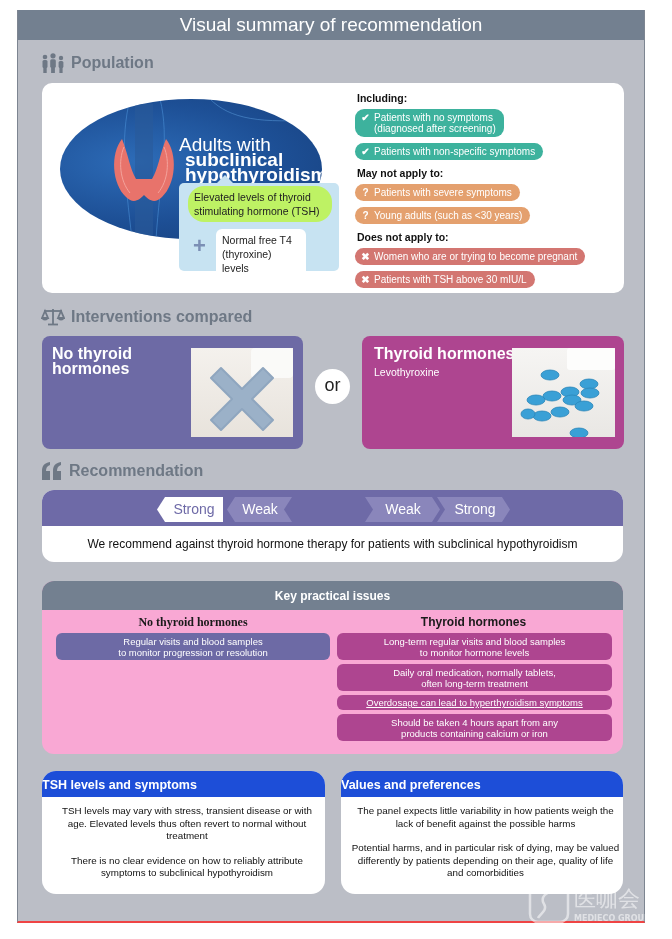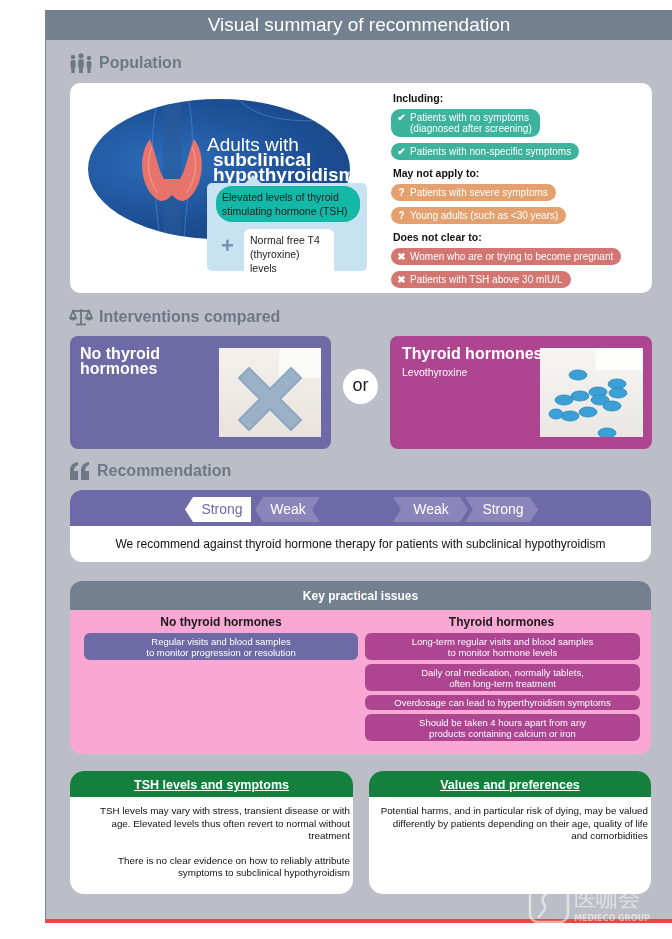--- a/index.html
+++ b/index.html
@@ -1,36 +1,36 @@
 <!DOCTYPE html>
 <html><head>
 <meta charset="utf-8">
 <style>
   * { box-sizing: border-box; margin: 0; padding: 0; }
   html, body { width: 672px; height: 939px; background: #ffffff; overflow: hidden; }
   body { font-family: "Liberation Sans", sans-serif; position: relative; color: #1a1a1a; }
 
-  .frame { position: absolute; left: 17px; top: 10px; width: 628px; height: 913px; background: #bbbec6; border-left: 1px solid #7d8591; border-right: 1px solid #7d8591; border-bottom: 4px solid #ef4444; margin-left: 28px; }
+  .frame { position: absolute; left: 17px; top: 10px; width: 628px; height: 913px; background: #bbbec6; border-left: 1px solid #7d8591; border-right: 1px solid #7d8591; border-bottom: 2px solid #ef4444; }
   .titlebar { position: absolute; left: 0; top: 0; width: 100%; height: 30px; background: #738090; color: #fff; font-size: 19px; text-align: center; line-height: 30px; }
 
   .sec-head { position: absolute; left: 23px; display: flex; align-items: center; gap: 6px; color: #6e7885; font-weight: bold; font-size: 16px; }
   .sec-head svg { display: block; }
 
   
   .pop-card { position: absolute; left: 24px; top: 73px; width: 582px; height: 210px; background: #fff; border-radius: 10px; }
   .oval { position: absolute; left: 18px; top: 16px; width: 262px; height: 140px; border-radius: 50%; background: radial-gradient(ellipse at 30% 45%, #2d6cb8 0%, #1d4f95 55%, #163e7a 100%); overflow: hidden; }
   .oval-text { position: absolute; left: 119px; top: 38px; color: #fff; font-size: 19px; line-height: 15px; }
   .oval-text .bold { font-weight: bold; display: block; padding-left: 6px; }
   .def-box { position: absolute; left: 137px; top: 100px; width: 160px; height: 88px; background: #c7e3f2; border-radius: 5px; }
   .def-box::before { content: ""; position: absolute; left: 38px; top: -8px; border-left: 8px solid transparent; border-right: 8px solid transparent; border-bottom: 8px solid #c7e3f2; }
-  .def1 { position: absolute; left: 9px; top: 3px; width: 144px; background: #14b8a6; border-radius: 16px; font-size: 10.5px; line-height: 14px; padding: 4px 6px; color: #222; }
+  .def1 { position: absolute; left: 9px; top: 3px; width: 144px; background: #bef264; border-radius: 16px; font-size: 10.5px; line-height: 14px; padding: 4px 6px; color: #222; }
   .def2 { position: absolute; left: 37px; top: 46px; width: 90px; background: #fff; border-radius: 6px; font-size: 10.5px; line-height: 14px; padding: 4px 6px; color: #222; }
   .plus { position: absolute; left: 14px; top: 53px; color: #7b8fb5; font-size: 22px; font-weight: bold; line-height: 20px; }
 
-  .apply { position: absolute; left: 321px; top: 9px; width: 260px; }
+  .apply { position: absolute; left: 313px; top: 9px; width: 260px; }
   .apply h4 { font-size: 10.5px; font-weight: bold; color: #111; margin: 0 0 2px 2px; line-height: 13px; }
   .pill { display: inline-flex; align-items: flex-start; gap: 4px; color: #fff; font-size: 10px; line-height: 11px; padding: 3px 8px 3px 6px; border-radius: 9px; margin-bottom: 4px; }
   .pill .ic { font-weight: bold; font-size: 10px; width: 9px; text-align: center; }
   .pill.green { background: #3db29d; }
   .pill.orange { background: #e4a06e; }
   .pill.red { background: #d37671; }
   .row { display: block; }
   .gap { height: 3px; }
 
   
@@ -52,22 +52,22 @@
   
   .kpi-card { position: absolute; left: 24px; top: 571px; width: 581px; height: 173px; background: #f9a8d4; border-radius: 12px; overflow: hidden; }
   .kpi-head { height: 29px; background: #738090; color: #fff; font-weight: bold; font-size: 12px; text-align: center; line-height: 31px; }
   .col-head { position: absolute; top: 34px; font-weight: bold; font-size: 12px; text-align: center; }
   .kbox { position: absolute; color: #fff; font-size: 9.5px; line-height: 11px; text-align: center; border-radius: 6px; display: flex; align-items: center; justify-content: center; }
   .kbox.purple { background: #6d6aa5; }
   .kbox.magenta { background: #ae4590; }
 
   
   .bot-card { position: absolute; top: 761px; height: 123px; background: #fff; border-radius: 14px; overflow: hidden; }
-  .bot-head { height: 26px; background: #15803d; color: #fff; font-weight: bold; font-size: 12.5px; text-align: center; line-height: 28px; text-decoration: underline; }
-  .bot-body { padding: 8px 3px 0 10px; font-size: 9.8px; line-height: 12.5px; text-align: right; color: #111; }
+  .bot-head { height: 26px; background: #1d4ed8; color: #fff; font-weight: bold; font-size: 12.5px; line-height: 28px; }
+  .bot-body { padding: 8px 3px 0 10px; font-size: 9.8px; line-height: 12.5px; text-align: center; color: #111; }
   .bot-body p + p { margin-top: 12px; }
 
   .watermark { position: absolute; left: 528px; top: 880px; width: 144px; height: 46px; opacity: 0.55; }
 </style>
 </head>
 <body>
 
 <div class="frame">
   <div class="titlebar">Visual summary of recommendation</div>
 
@@ -128,21 +128,21 @@
       <h4>May not apply to:</h4>
       <div class="row"><span class="pill orange">
         <span class="ic">?</span>
         <span>Patients with severe symptoms</span>
       </span></div>
       <div class="row"><span class="pill orange">
         <span class="ic">?</span>
         <span>Young adults (such as &lt;30 years)</span>
       </span></div>
       <div class="gap"></div>
-      <h4>Does not clear to:</h4>
+      <h4>Does not apply to:</h4>
       <div class="row"><span class="pill red">
         <span class="ic">✖</span>
         <span>Women who are or trying to become pregnant</span>
       </span></div>
       <div class="row"><span class="pill red">
         <span class="ic">✖</span>
         <span>Patients with TSH above 30  mIU/L</span>
       </span></div>
     </div>
   </div>
@@ -225,52 +225,53 @@
       <div class="chev" style="left:123px;width:58px;color:#6e6aa7;">Strong</div>
       <div class="chev" style="left:193px;width:50px;">Weak</div>
       <div class="chev" style="left:331px;width:60px;">Weak</div>
       <div class="chev" style="left:403px;width:60px;">Strong</div>
     </div>
     <div class="rec-text">We recommend against thyroid hormone therapy for patients with subclinical hypothyroidism</div>
   </div>
 
   <div class="kpi-card">
     <div class="kpi-head">Key practical issues</div>
-    <div class="col-head" style="left:14px;width:274px;">No thyroid hormones</div>
+    <div class="col-head" style="left:14px;width:274px;font-family:Liberation Serif, serif;">No thyroid hormones</div>
     <div class="col-head" style="left:294px;width:275px;">Thyroid hormones</div>
 
     <div class="kbox purple" style="left:14px;top:52px;width:274px;height:27px;">
       <span><span>Regular visits and blood samples</span><br><span>to monitor progression or resolution</span></span>
     </div>
 
     <div class="kbox magenta" style="left:295px;top:52px;width:275px;height:27px;">
       <span><span>Long-term regular visits and blood samples</span><br><span>to monitor hormone levels</span></span>
     </div>
     <div class="kbox magenta" style="left:295px;top:83px;width:275px;height:27px;">
       <span><span>Daily oral medication, normally tablets,</span><br><span>often long-term treatment</span></span>
     </div>
-    <div class="kbox magenta" style="left:295px;top:114px;width:275px;height:15px;">
+    <div class="kbox magenta" style="left:295px;top:114px;width:275px;height:15px;text-decoration:underline;">
       <span>Overdosage can lead to hyperthyroidism symptoms</span>
     </div>
     <div class="kbox magenta" style="left:295px;top:133px;width:275px;height:27px;">
       <span><span>Should be taken 4 hours apart from any</span><br><span>products containing calcium or iron</span></span>
     </div>
   </div>
 
   <div class="bot-card" style="left:24px;width:283px;">
     <div class="bot-head">TSH levels and symptoms</div>
     <div class="bot-body">
       <p>TSH levels may vary with stress, transient disease or with age. Elevated levels thus often revert to normal without treatment</p>
       <p>There is no clear evidence on how to reliably attribute symptoms to subclinical hypothyroidism</p>
     </div>
   </div>
 
   <div class="bot-card" style="left:323px;width:282px;">
     <div class="bot-head">Values and preferences</div>
     <div class="bot-body">
+      <p>The panel expects little variability in how patients weigh the lack of benefit against the possible harms</p>
       <p>Potential harms, and in particular risk of dying, may be valued differently by patients depending on their age, quality of life and comorbidities</p>
     </div>
   </div>
 </div>
 
 <div class="watermark">
   <svg width="144" height="46" viewBox="0 0 144 46">
     <rect x="2" y="2" width="38" height="40" rx="8" fill="none" stroke="#ffffff" stroke-width="2.5"></rect>
     <path d="M28 12 C 18 10, 12 18, 16 24 C 20 30, 12 34, 10 38" stroke="#ffffff" stroke-width="2.5" fill="none"></path>
     <text x="46" y="26" fill="#ffffff" font-size="22" font-family="DejaVu Sans, sans-serif">医咖会</text>

